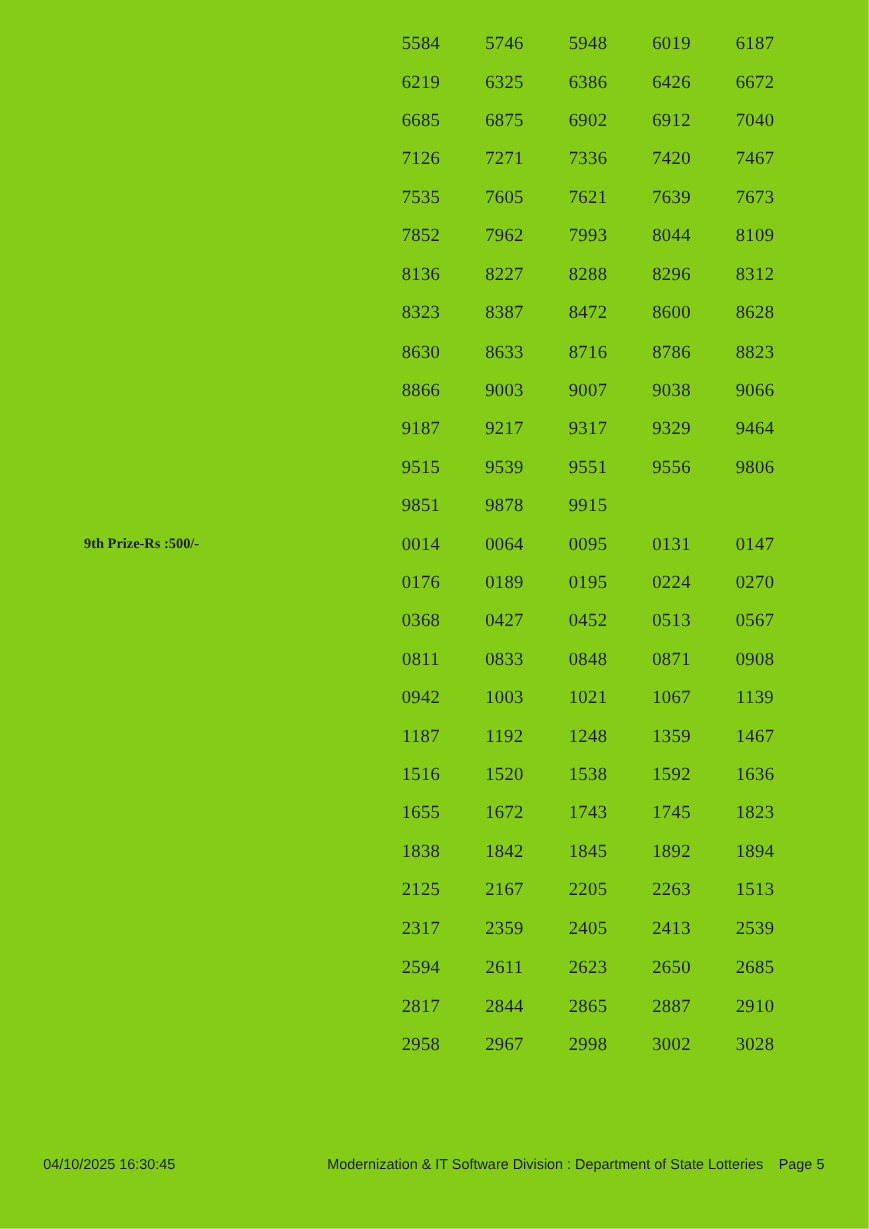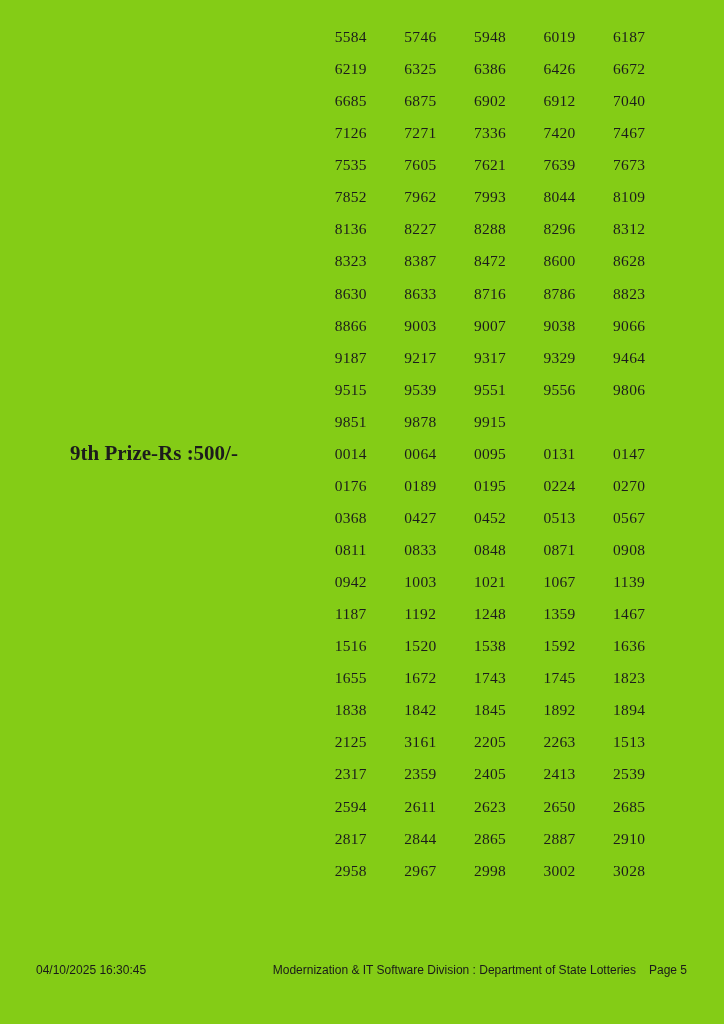--- a/index.html
+++ b/index.html
@@ -25,21 +25,21 @@
   .row {
     display: flex;
     height: 32.07px;
     align-items: center;
   }
   .label-cell {
     width: 280px;
     padding-left: 34px;
     box-sizing: border-box;
     font-weight: bold;
-    font-size: 21px;
+    font-size: 12px;
     white-space: nowrap;
   }
   .num-cell {
     width: 69.6px;
     text-align: center;
     font-size: 15.5px;
     letter-spacing: 0.3px;
   }
   .footer {
     position: absolute;
@@ -234,21 +234,21 @@
         <div class="label-cell"></div>
         <div class="num-cell">1838</div>
         <div class="num-cell">1842</div>
         <div class="num-cell">1845</div>
         <div class="num-cell">1892</div>
         <div class="num-cell">1894</div>
       </div>
       <div class="row">
         <div class="label-cell"></div>
         <div class="num-cell">2125</div>
-        <div class="num-cell">3161</div>
+        <div class="num-cell">2167</div>
         <div class="num-cell">2205</div>
         <div class="num-cell">2263</div>
         <div class="num-cell">1513</div>
       </div>
       <div class="row">
         <div class="label-cell"></div>
         <div class="num-cell">2317</div>
         <div class="num-cell">2359</div>
         <div class="num-cell">2405</div>
         <div class="num-cell">2413</div>

